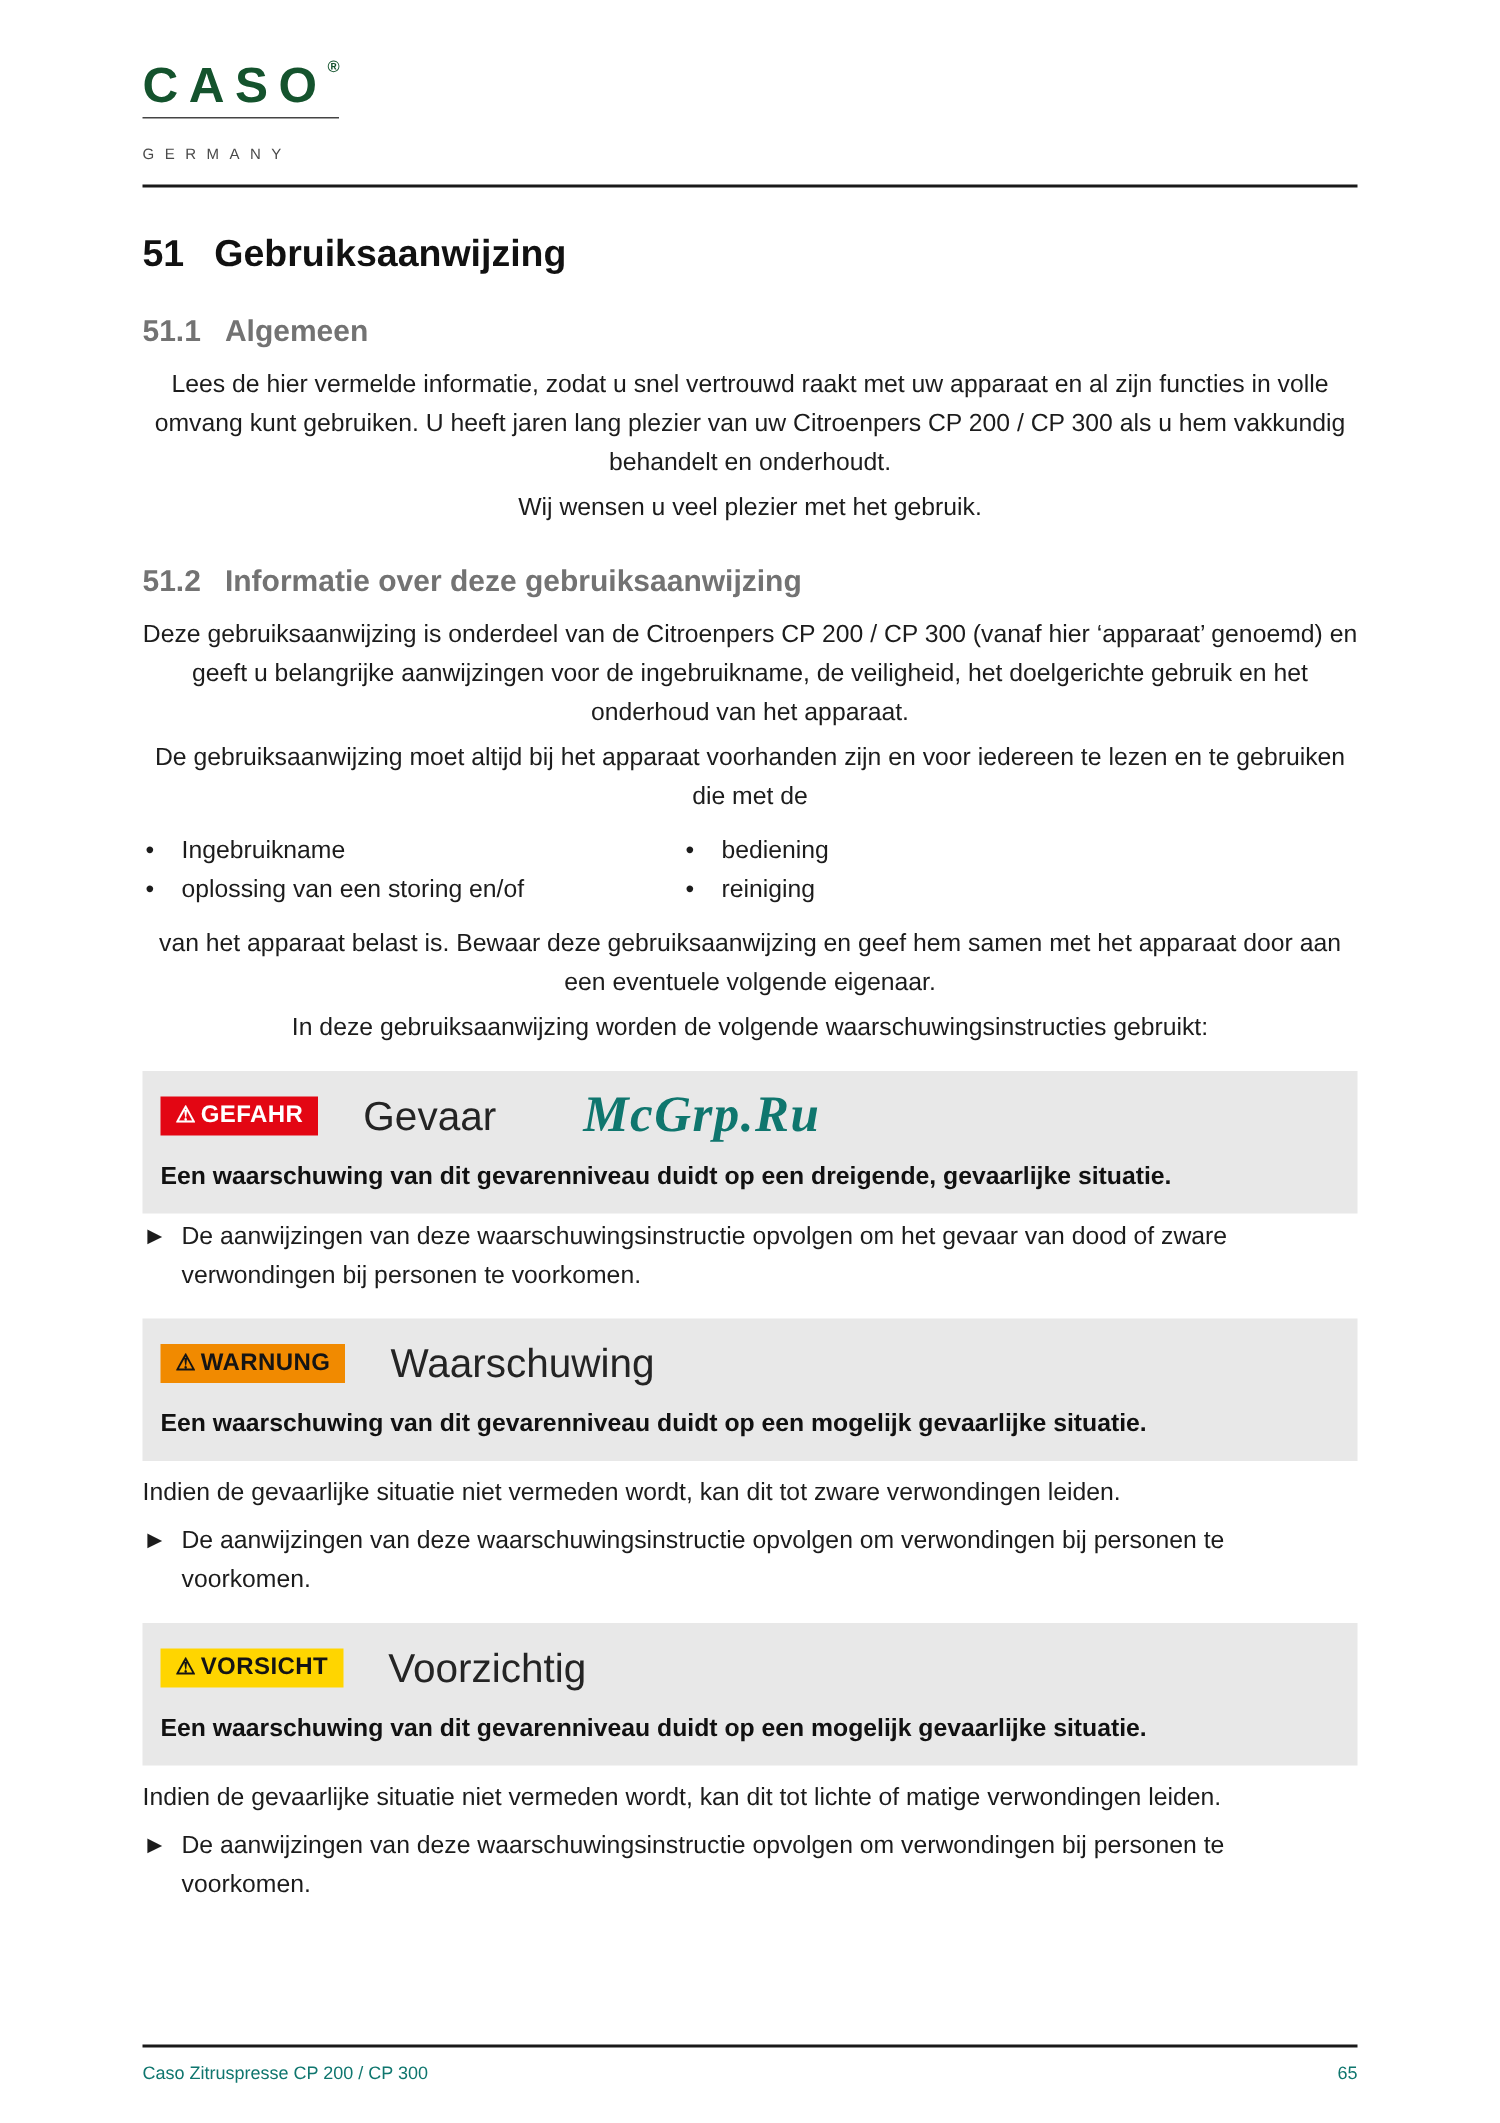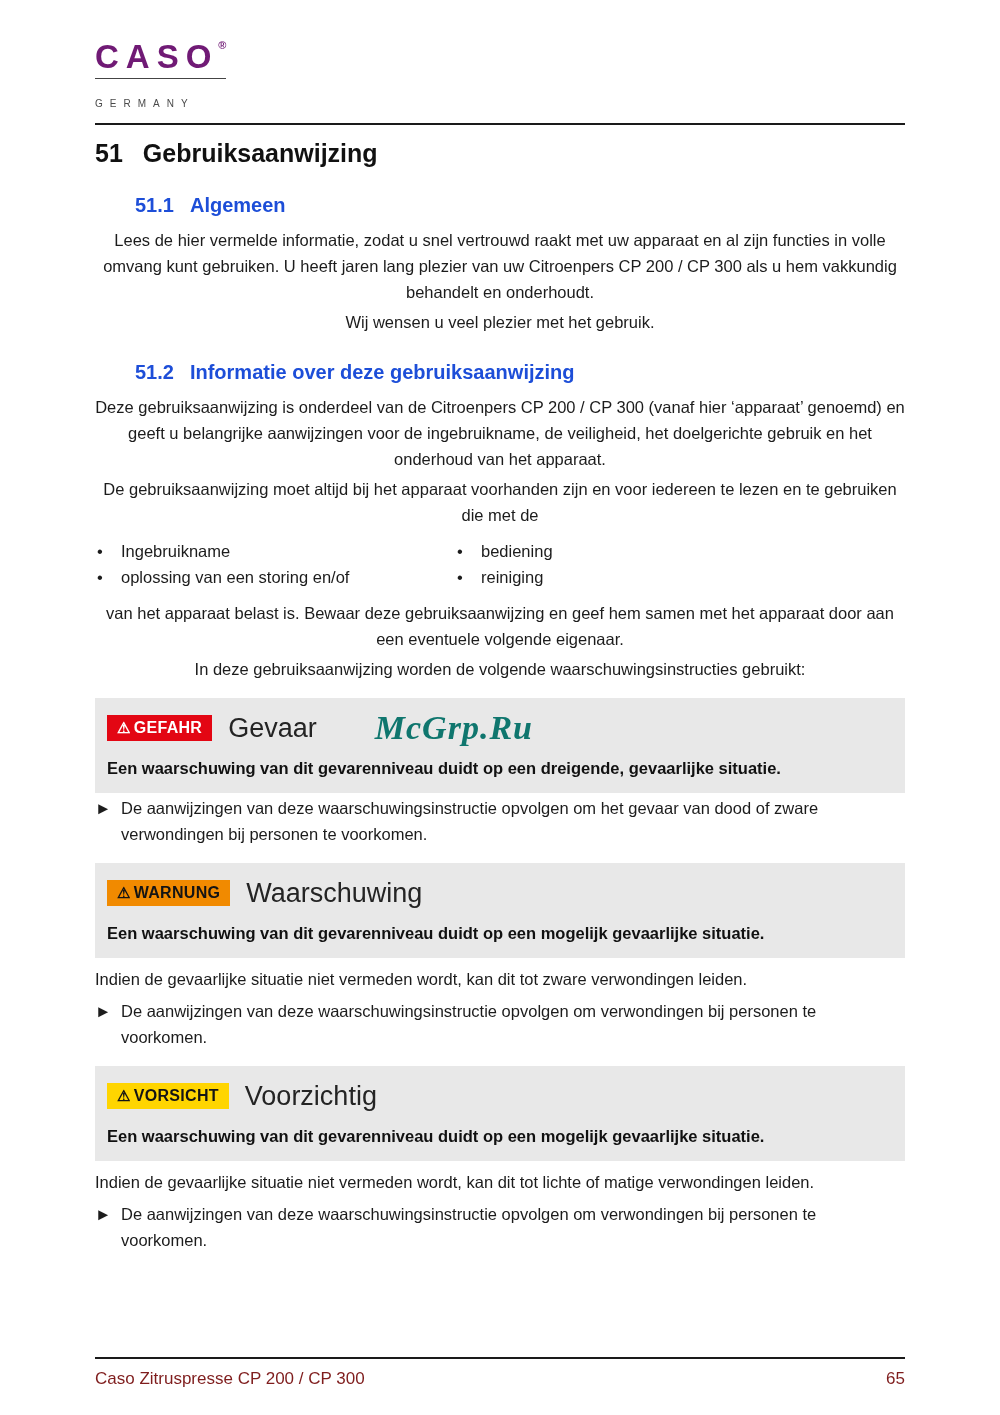--- a/index.html
+++ b/index.html
@@ -7,32 +7,32 @@
   body {
     width:1000px; height:1415px;
     font-family:"Liberation Sans", sans-serif;
     color:#1c1c1c;
   }
   .page { position:relative; width:1000px; height:1415px; overflow:hidden; background:#fff; }
 
   
   .hdr { padding:40px 95px 0 95px; }
   .logo { display:inline-block; }
-  .logo-word { font-size:33px; font-weight:700; letter-spacing:7px; color:#701a75; line-height:1; }
+  .logo-word { font-size:33px; font-weight:700; letter-spacing:7px; color:#14532d; line-height:1; }
   .logo-word .reg { font-size:11px; vertical-align:top; letter-spacing:0; }
   .logo-country { margin-top:5px; padding-top:19px; border-top:1px solid #444;
                   font-size:10px; letter-spacing:7px; color:#4a4a4a; }
   .hdr-rule { margin-top:12px; border-bottom:2px solid #1a1a1a; }
 
   
   .content { padding:0 95px; }
-  h1 { margin-top:14px; font-size:25px; font-weight:700; color:#111; }
+  h1 { margin-top:30px; font-size:25px; font-weight:700; color:#111; }
   h1 .num, h2 .num { display:inline-block; }
   h1 .txt { margin-left:20px; }
-  h2 { margin-top:26px; margin-bottom:10px; font-size:20px; font-weight:700; color:#1d4ed8;margin-left:40px; }
+  h2 { margin-top:26px; margin-bottom:10px; font-size:20px; font-weight:700; color:#737373; }
   h2 .txt { margin-left:16px; }
   p.body { font-size:16.5px; line-height:26px; margin-bottom:4px;text-align:center; }
 
   
   .bullet-cols { display:flex; margin:10px 0 10px 0; }
   .bullets { list-style:none; }
   .bullets.left { width:360px; }
   .bullets li { font-size:16.5px; line-height:26px; display:flex; }
   .bullets .b { width:26px; text-align:left; padding-left:2px; }
 
@@ -40,33 +40,33 @@
   .warning { margin-top:16px; }
   .warn-gray { background:#e8e8e8; padding:9px 12px 12px 12px; }
   .warn-head { display:flex; align-items:center; min-height:42px; }
   .badge { display:inline-flex; align-items:center; gap:3px;
            padding:4px 10px; font-weight:700; font-size:16px; line-height:1.15;
            letter-spacing:0.3px; }
   .badge .tri { font-size:15px; line-height:1; }
   .badge-danger  { background:#e30613; color:#ffffff; }
   .badge-warn    { background:#f18a00; color:#141414; }
   .badge-caution { background:#ffd500; color:#141414; }
-  .warn-title { font-size:27px; color:#242424; margin-left:16px; }
+  .warn-title { font-size:27px; color:#242424; margin-left:30px; }
   .watermark { font-family:"Liberation Serif", serif; font-style:italic; font-weight:700;
                font-size:34px; color:#0f766e; margin-left:58px; letter-spacing:1px; }
   .warn-bold { font-size:16.5px; line-height:26px; font-weight:700; margin-top:6px; color:#111; }
   .warn-body { font-size:16.5px; line-height:26px; margin:8px 0 6px 0; }
   .warn-action { display:flex; font-size:16.5px; line-height:26px; margin-top:2px; }
   .warn-action .arrow { width:26px; flex:0 0 26px; }
   .warn-action .atxt { flex:1; }
 
   
   .footer { position:absolute; left:95px; right:95px; bottom:26px;
             border-top:2px solid #1a1a1a; padding-top:10px;
-            display:flex; justify-content:space-between; font-size:17px; color:#7f1d1d; }
+            display:flex; justify-content:space-between; font-size:12px; color:#0f766e; }
 </style>
 </head>
 <body>
 
 <div class="page">
 
   <div class="hdr">
     <div class="logo">
       <div class="logo-word"><span>CASO</span><span class="reg">®</span></div>
       <div class="logo-country">GERMANY</div>

